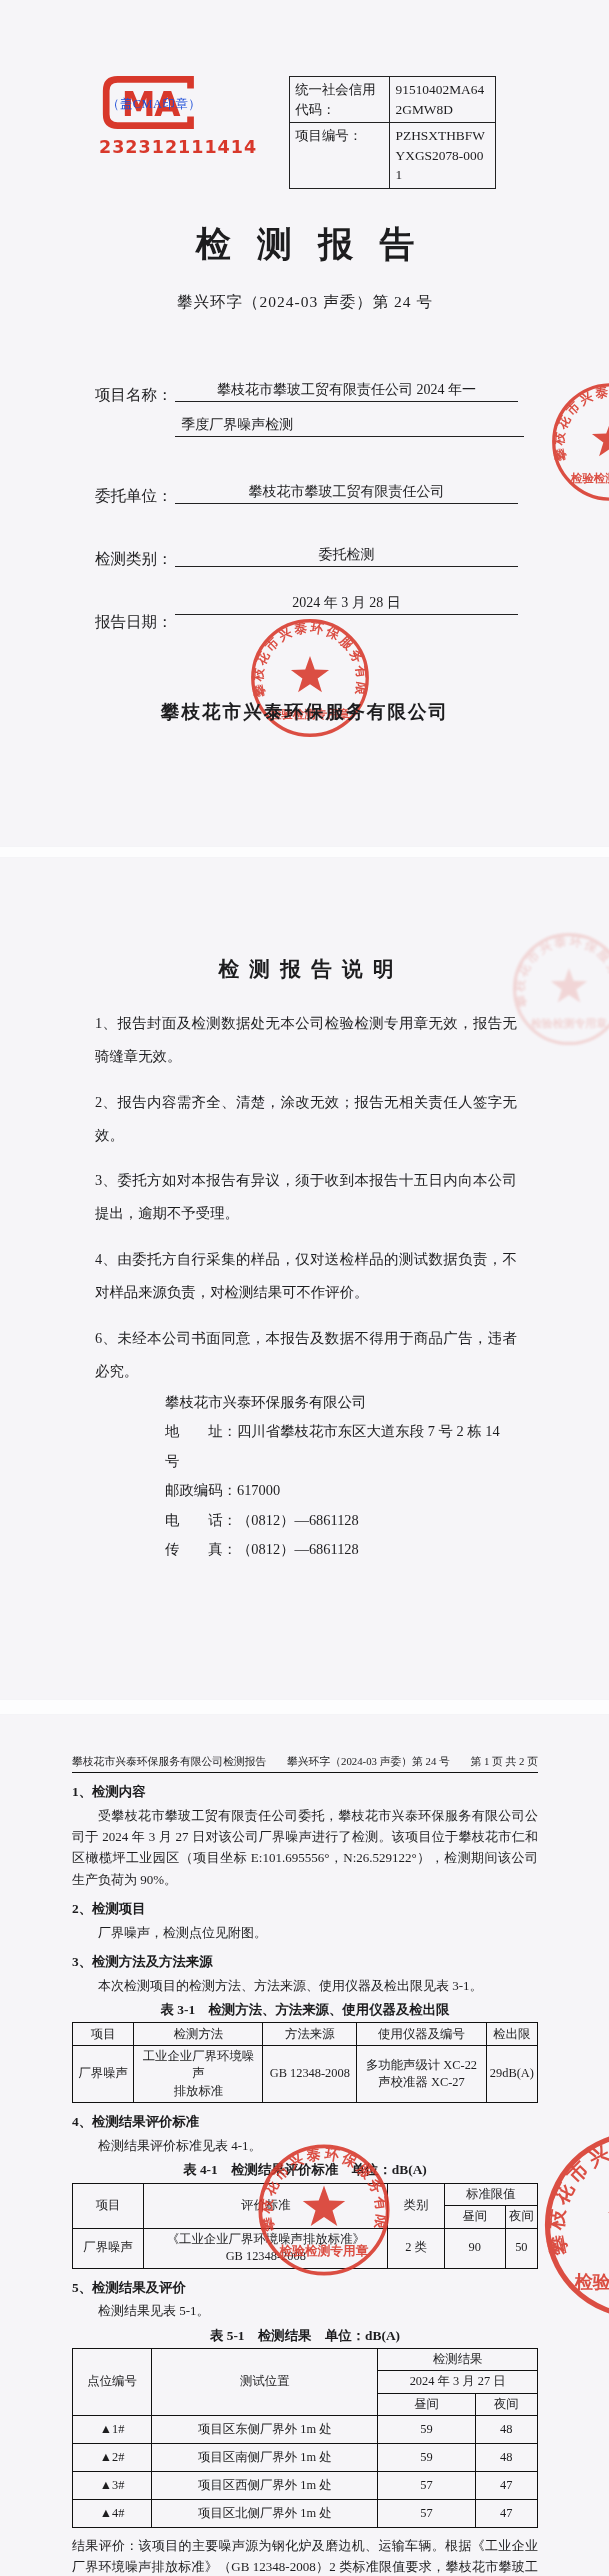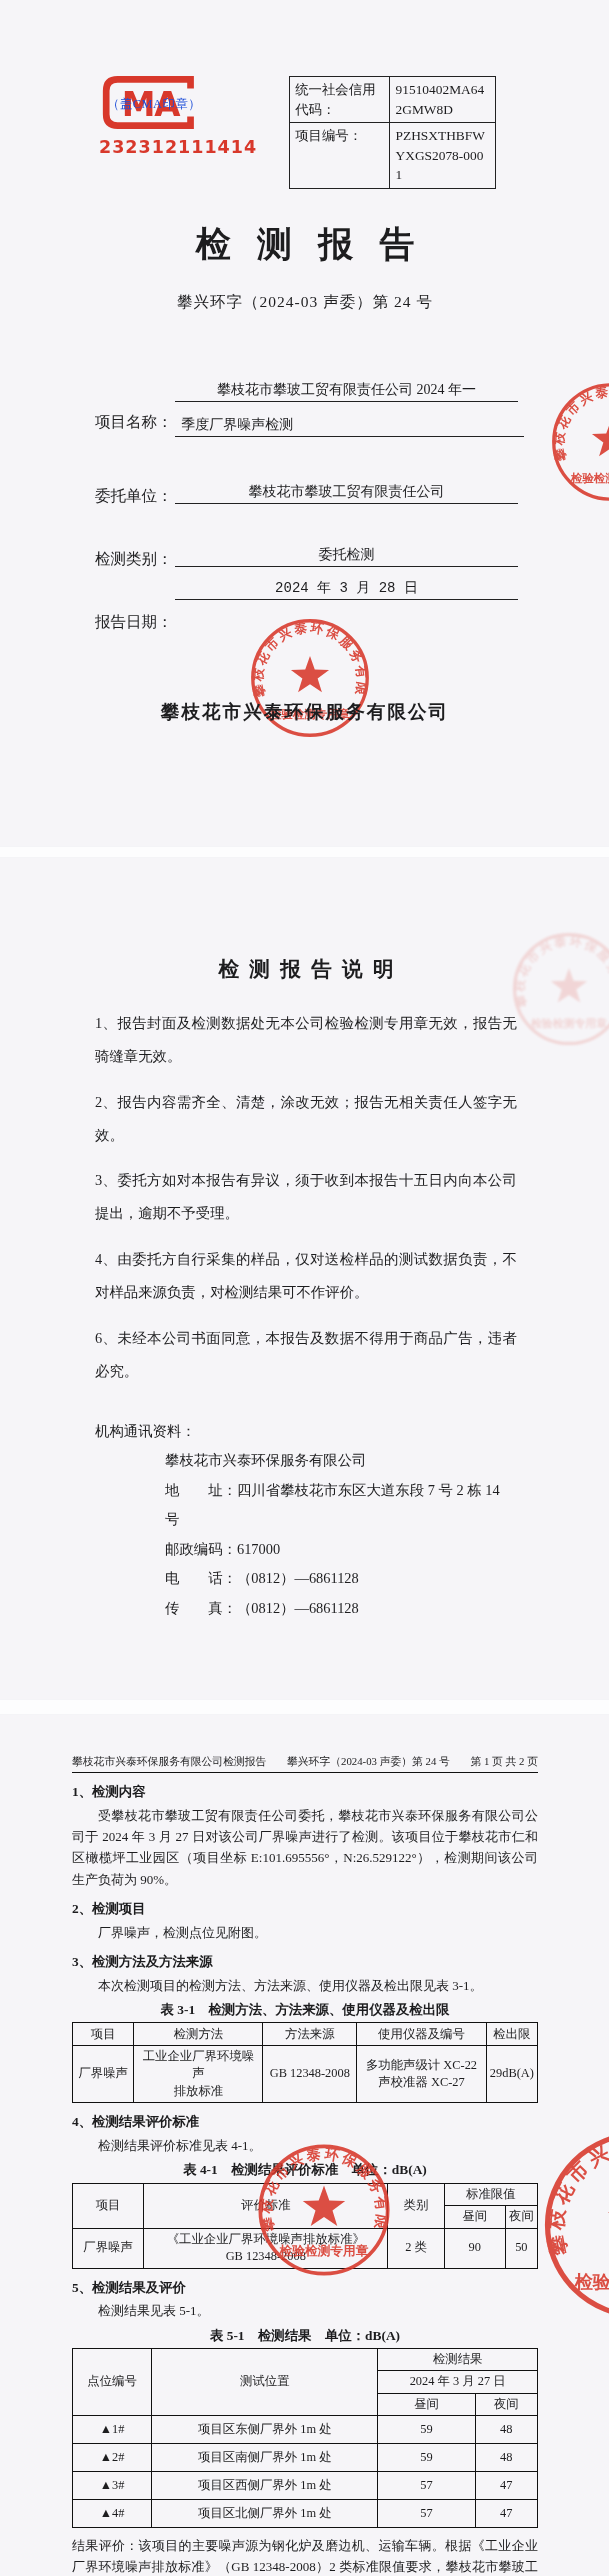--- a/index.html
+++ b/index.html
@@ -77,32 +77,32 @@
       <tr>
         <td style="height:40px;">项目编号：</td>
         <td>PZHSXTHBFWYXGS2078-0001</td>
       </tr>
     </tbody>
       </table>
 
     <div class="abs cover-title" style="top:221px;">检测报告</div>
     <div class="abs doc-no" style="top:292px;">攀兴环字（2024-03 声委）第 24 号</div>
 
-    <div class="abs f-label" style="left:95px;top:385px;margin-top:27px;">项目名称：</div>
+    <div class="abs f-label" style="left:95px;top:385px;">项目名称：</div>
     <div class="f-line" style="left:175px;top:381px;width:343px;">攀枝花市攀玻工贸有限责任公司 2024 年一</div>
     <div class="f-line" style="left:175px;top:416px;width:343px;text-align:left;padding-left:6.2px;">季度厂界噪声检测</div>
 
     <div class="abs f-label" style="left:95px;top:486px;">委托单位：</div>
     <div class="f-line" style="left:175px;top:483px;width:343px;">攀枝花市攀玻工贸有限责任公司</div>
 
     <div class="abs f-label" style="left:95px;top:549px;">检测类别：</div>
     <div class="f-line" style="left:175px;top:546px;width:343px;">委托检测</div>
 
     <div class="abs f-label" style="left:95px;top:612px;">报告日期：</div>
-    <div class="f-line" style="left:175px;top:579px;width:343px;font-family:Liberation Mono, monospace;">2024 年 3 月 28 日</div>
+    <div class="f-line" style="left:175px;top:594px;width:343px;">2024 年 3 月 28 日</div>
 
     <svg class="abs stamp" style="left:248px;top:616px;" width="124" height="124" viewBox="0 0 260 260">
         <use href="#seal"></use>
       </svg>
     <svg class="abs stamp" style="left:549px;top:380px;" width="124" height="124" viewBox="0 0 260 260">
         <use href="#seal"></use>
       </svg>
 
     <div class="abs cover-company" style="top:699px;">攀枝花市兴泰环保服务有限公司</div>
   </div>
@@ -113,21 +113,20 @@
       </svg>
     <div style="padding:97px 93px 0 95px;">
       <div class="p2-title">检测报告说明</div>
       <div style="margin-top:24px;">
         <div class="note-item">1、报告封面及检测数据处无本公司检验检测专用章无效，报告无骑缝章无效。</div>
         <div class="note-item">2、报告内容需齐全、清楚，涂改无效；报告无相关责任人签字无效。</div>
         <div class="note-item">3、委托方如对本报告有异议，须于收到本报告十五日内向本公司提出，逾期不予受理。</div>
         <div class="note-item">4、由委托方自行采集的样品，仅对送检样品的测试数据负责，不对样品来源负责，对检测结果可不作评价。</div>
         <div class="note-item">6、未经本公司书面同意，本报告及数据不得用于商品广告，违者必究。</div>
       </div>
-      <div class="contact-line" style="margin-top:29px;">机构通讯资料：</div>
       <div style="padding-left:70px;">
         <div class="contact-line">攀枝花市兴泰环保服务有限公司</div>
         <div class="contact-line">地　　址：四川省攀枝花市东区大道东段 7 号 2 栋 14 号</div>
         <div class="contact-line">邮政编码：617000</div>
         <div class="contact-line">电　　话：（0812）—6861128</div>
         <div class="contact-line">传　　真：（0812）—6861128</div>
       </div>
     </div>
   </div>
 

